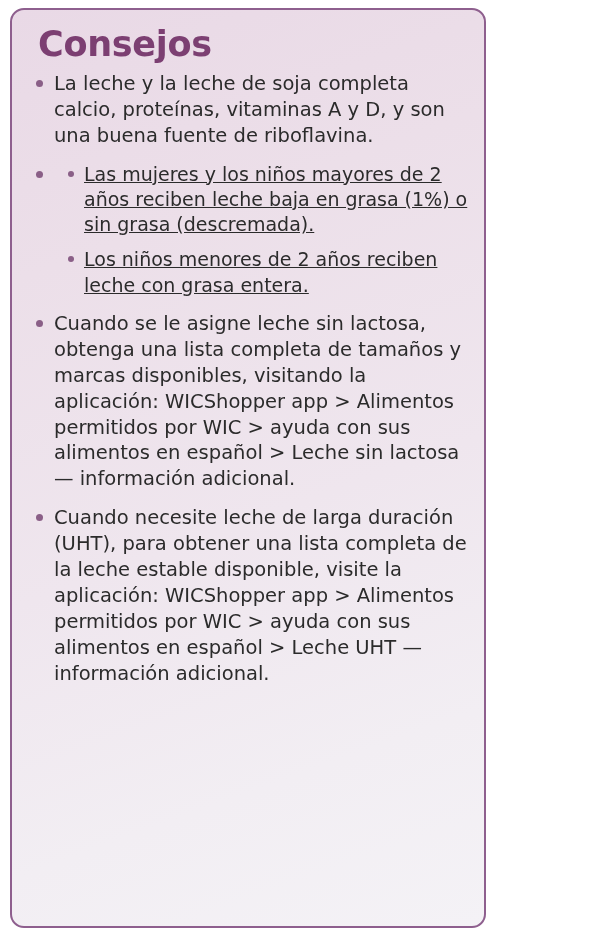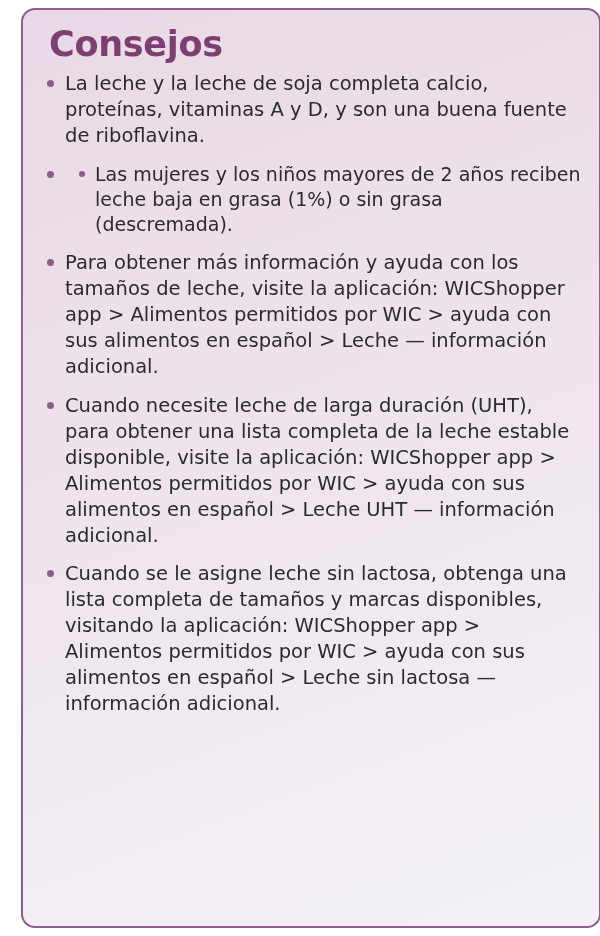--- a/index.html
+++ b/index.html
@@ -10,29 +10,28 @@
   body {
     width: 600px;
     height: 936px;
     font-family: "DejaVu Sans", sans-serif;
     overflow: hidden;
   }
   .tips-card {
     position: absolute;
     left: 10px;
     top: 8px;
-    width: 580px;
+    width: 476px;
     height: 920px;
     box-sizing: border-box;
     border: 2px solid #8e5f8e;
     border-radius: 14px;
     background: linear-gradient(160deg, #e9d9e6 0%, #ecdfe9 25%, #efe6ee 55%, #f2eef3 80%, #f4f2f6 100%);
     padding: 14px 16px 28px 16px;
     overflow: hidden;
-    margin-left: 11px;
   }
   .tips-title {
     color: #7c3f72;
     font-size: 35px;
     font-weight: bold;
     line-height: 1.05;
     margin: 2px 0 8px 10px;
     letter-spacing: -0.3px;
   }
   ul.level1 {
@@ -77,20 +76,21 @@
     position: absolute;
     left: 6px;
     top: 9px;
     width: 6px;
     height: 6px;
     border-radius: 50%;
     background: #8a5f87;
   }
   .sub-wrap {
     padding-left: 8px;
+    text-decoration: underline;
   }
 </style>
 </head>
 <body>
 
 <div class="tips-card">
   <div class="tips-title">Consejos</div>
 
   <ul class="level1">
 
@@ -100,33 +100,33 @@
     </li>
 
     <li>
       <span class="bullet"></span>
       <div class="sub-wrap">
         <ul class="level2">
           <li>
             <span class="bullet"></span>
             <span class="li-text">Las mujeres y los niños mayores de 2 años reciben leche baja en grasa (1%) o sin grasa (descremada).</span>
           </li>
+          <li>
+            <span class="bullet"></span>
+            <span class="li-text">Los niños menores de 2 años reciben leche con grasa entera.</span>
+          </li>
         </ul>
       </div>
     </li>
 
+
     <li>
       <span class="bullet"></span>
-      <span class="li-text">Para obtener más información y ayuda con los tamaños de leche, visite la aplicación: WICShopper app &gt; Alimentos permitidos por WIC &gt; ayuda con sus alimentos en español &gt; Leche — información adicional.</span>
+      <span class="li-text">Cuando se le asigne leche sin lactosa, obtenga una lista completa de tamaños y marcas disponibles, visitando la aplicación: WICShopper app &gt; Alimentos permitidos por WIC &gt; ayuda con sus alimentos en español &gt; Leche sin lactosa — información adicional.</span>
     </li>
 
     <li>
       <span class="bullet"></span>
       <span class="li-text">Cuando necesite leche de larga duración (UHT), para obtener una lista completa de la leche estable disponible, visite la aplicación: WICShopper app &gt; Alimentos permitidos por WIC &gt; ayuda con sus alimentos en español &gt; Leche UHT — información adicional.</span>
     </li>
 
-    <li>
-      <span class="bullet"></span>
-      <span class="li-text">Cuando se le asigne leche sin lactosa, obtenga una lista completa de tamaños y marcas disponibles, visitando la aplicación: WICShopper app &gt; Alimentos permitidos por WIC &gt; ayuda con sus alimentos en español &gt; Leche sin lactosa — información adicional.</span>
-    </li>
-
   </ul>
 </div>
 
 </body></html>

